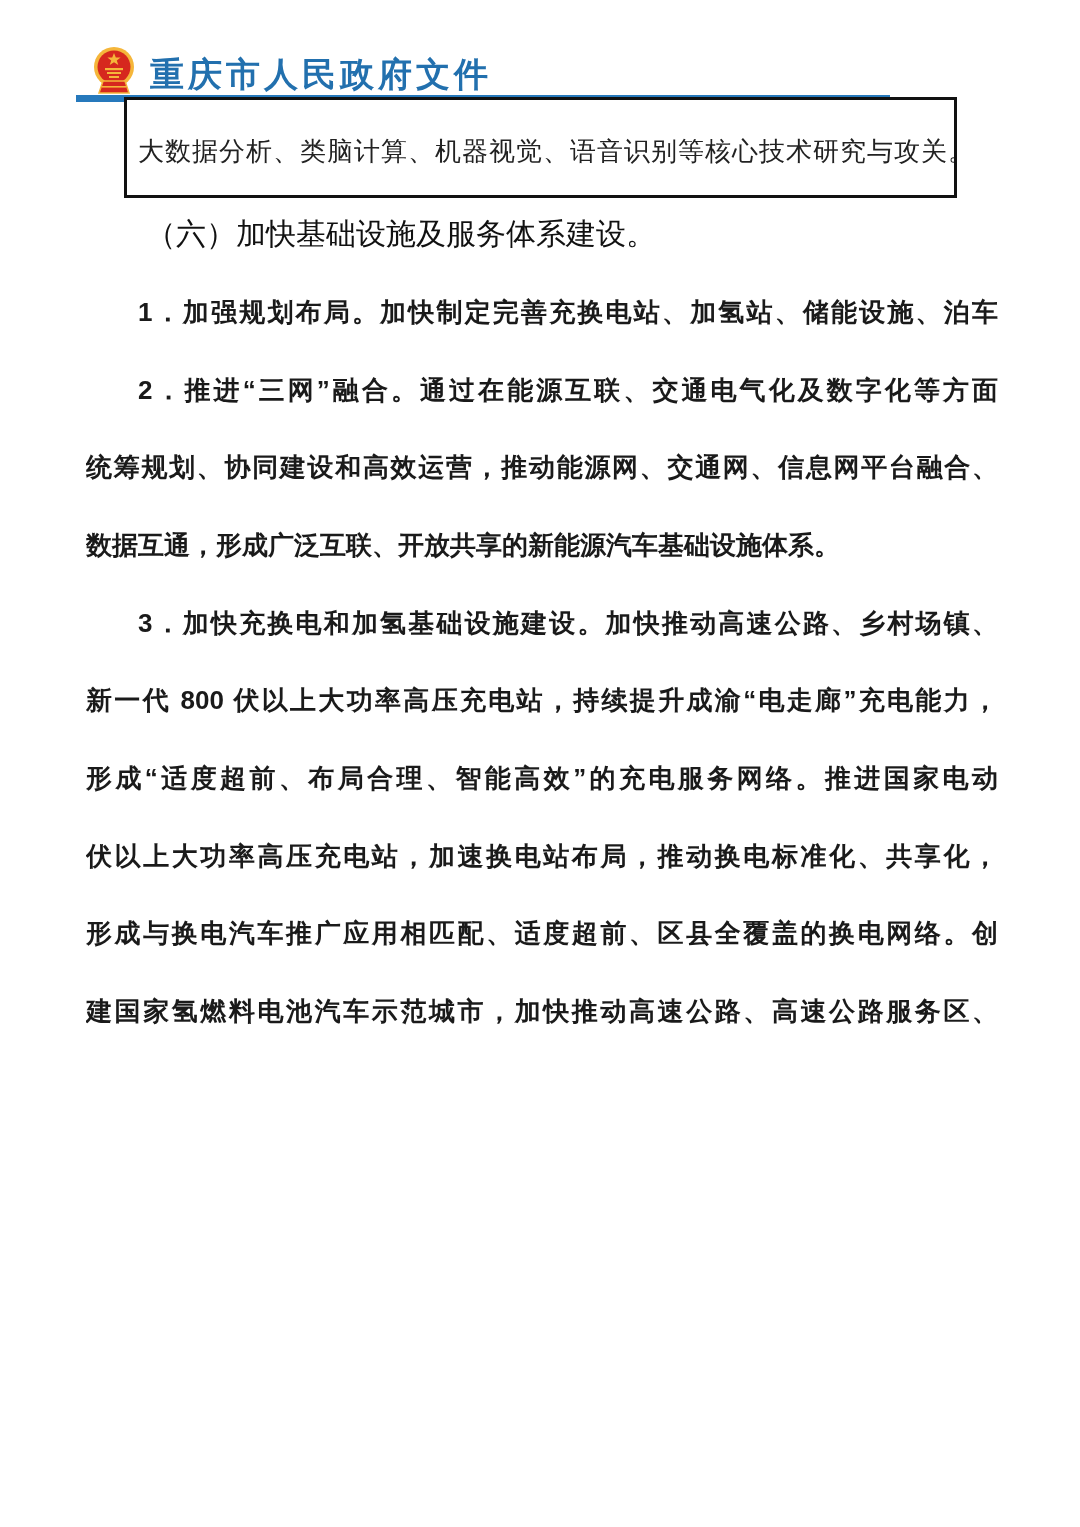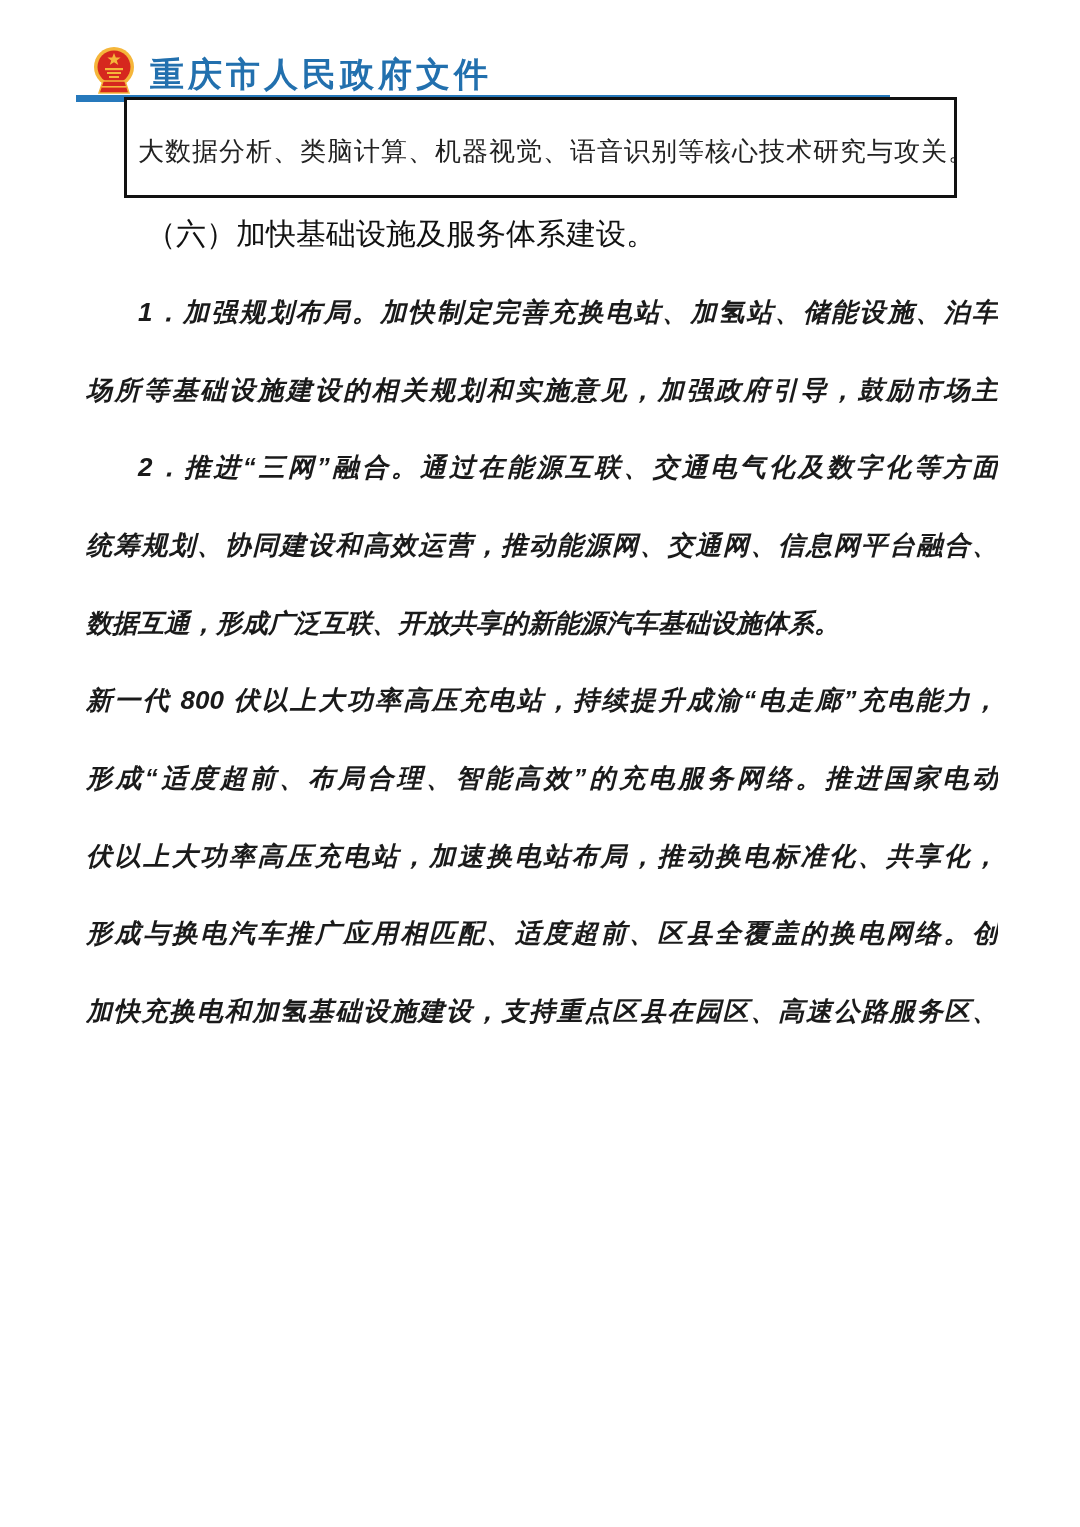--- a/index.html
+++ b/index.html
@@ -82,21 +82,20 @@
     font-weight: 600;
     font-size: 26px;
     color: var(--text-black);
   }
   .body-text .line {
     height: 77.66px;
     line-height: 77.66px;
     overflow: hidden;
     text-align: justify;
     text-align-last: justify;
-    font-style: italic;
   }
   .body-text .line.first { text-indent: 2em; }
   .body-text .line.short { text-align-last: left; }
   
   .page-number {
     position: absolute;
     left: 74px; top: 1398px;
     font-size: 26px;
     color: #222222;
     z-index: 1;
@@ -141,28 +140,28 @@
   <h1 class="doc-title">重庆市人民政府文件</h1>
   <div class="header-rule"></div>
 
   <div class="callout">
     <p>大数据分析、类脑计算、机器视觉、语音识别等核心技术研究与攻关。</p>
   </div>
 
   <div class="section-heading">（六）加快基础设施及服务体系建设。</div>
   <div class="body-text">
       <div class="line first">1．加强规划布局。加快制定完善充换电站、加氢站、储能设施、泊车</div>
-      <div class="line">场所等基础设施建设的相关规划和实施意见，加强政府引导，鼓励市场主</div>
       <div class="line first">2．推进“三网”融合。通过在能源互联、交通电气化及数字化等方面</div>
       <div class="line">统筹规划、协同建设和高效运营，推动能源网、交通网、信息网平台融合、</div>
       <div class="line short">数据互通，形成广泛互联、开放共享的新能源汽车基础设施体系。</div>
+      <div class="line first">3．加快充换电和加氢基础设施建设。加快推动高速公路、乡村场镇、</div>
       <div class="line">新一代 800 伏以上大功率高压充电站，持续提升成渝“电走廊”充电能力，</div>
       <div class="line">形成“适度超前、布局合理、智能高效”的充电服务网络。推进国家电动</div>
       <div class="line">伏以上大功率高压充电站，加速换电站布局，推动换电标准化、共享化，</div>
       <div class="line">形成与换电汽车推广应用相匹配、适度超前、区县全覆盖的换电网络。创</div>
-      <div class="line">加快充换电和加氢基础设施建设，支持重点区县在园区、高速公路服务区、</div>
+      <div class="line">建国家氢燃料电池汽车示范城市，加快推动高速公路、高速公路服务区、</div>
     </div>
 
   <div class="page-number">— 16 —</div>
   <div class="footer-rule"></div>
   <div class="publisher">重庆市人民政府发布</div>
 
 </div>
 
 </body></html>

